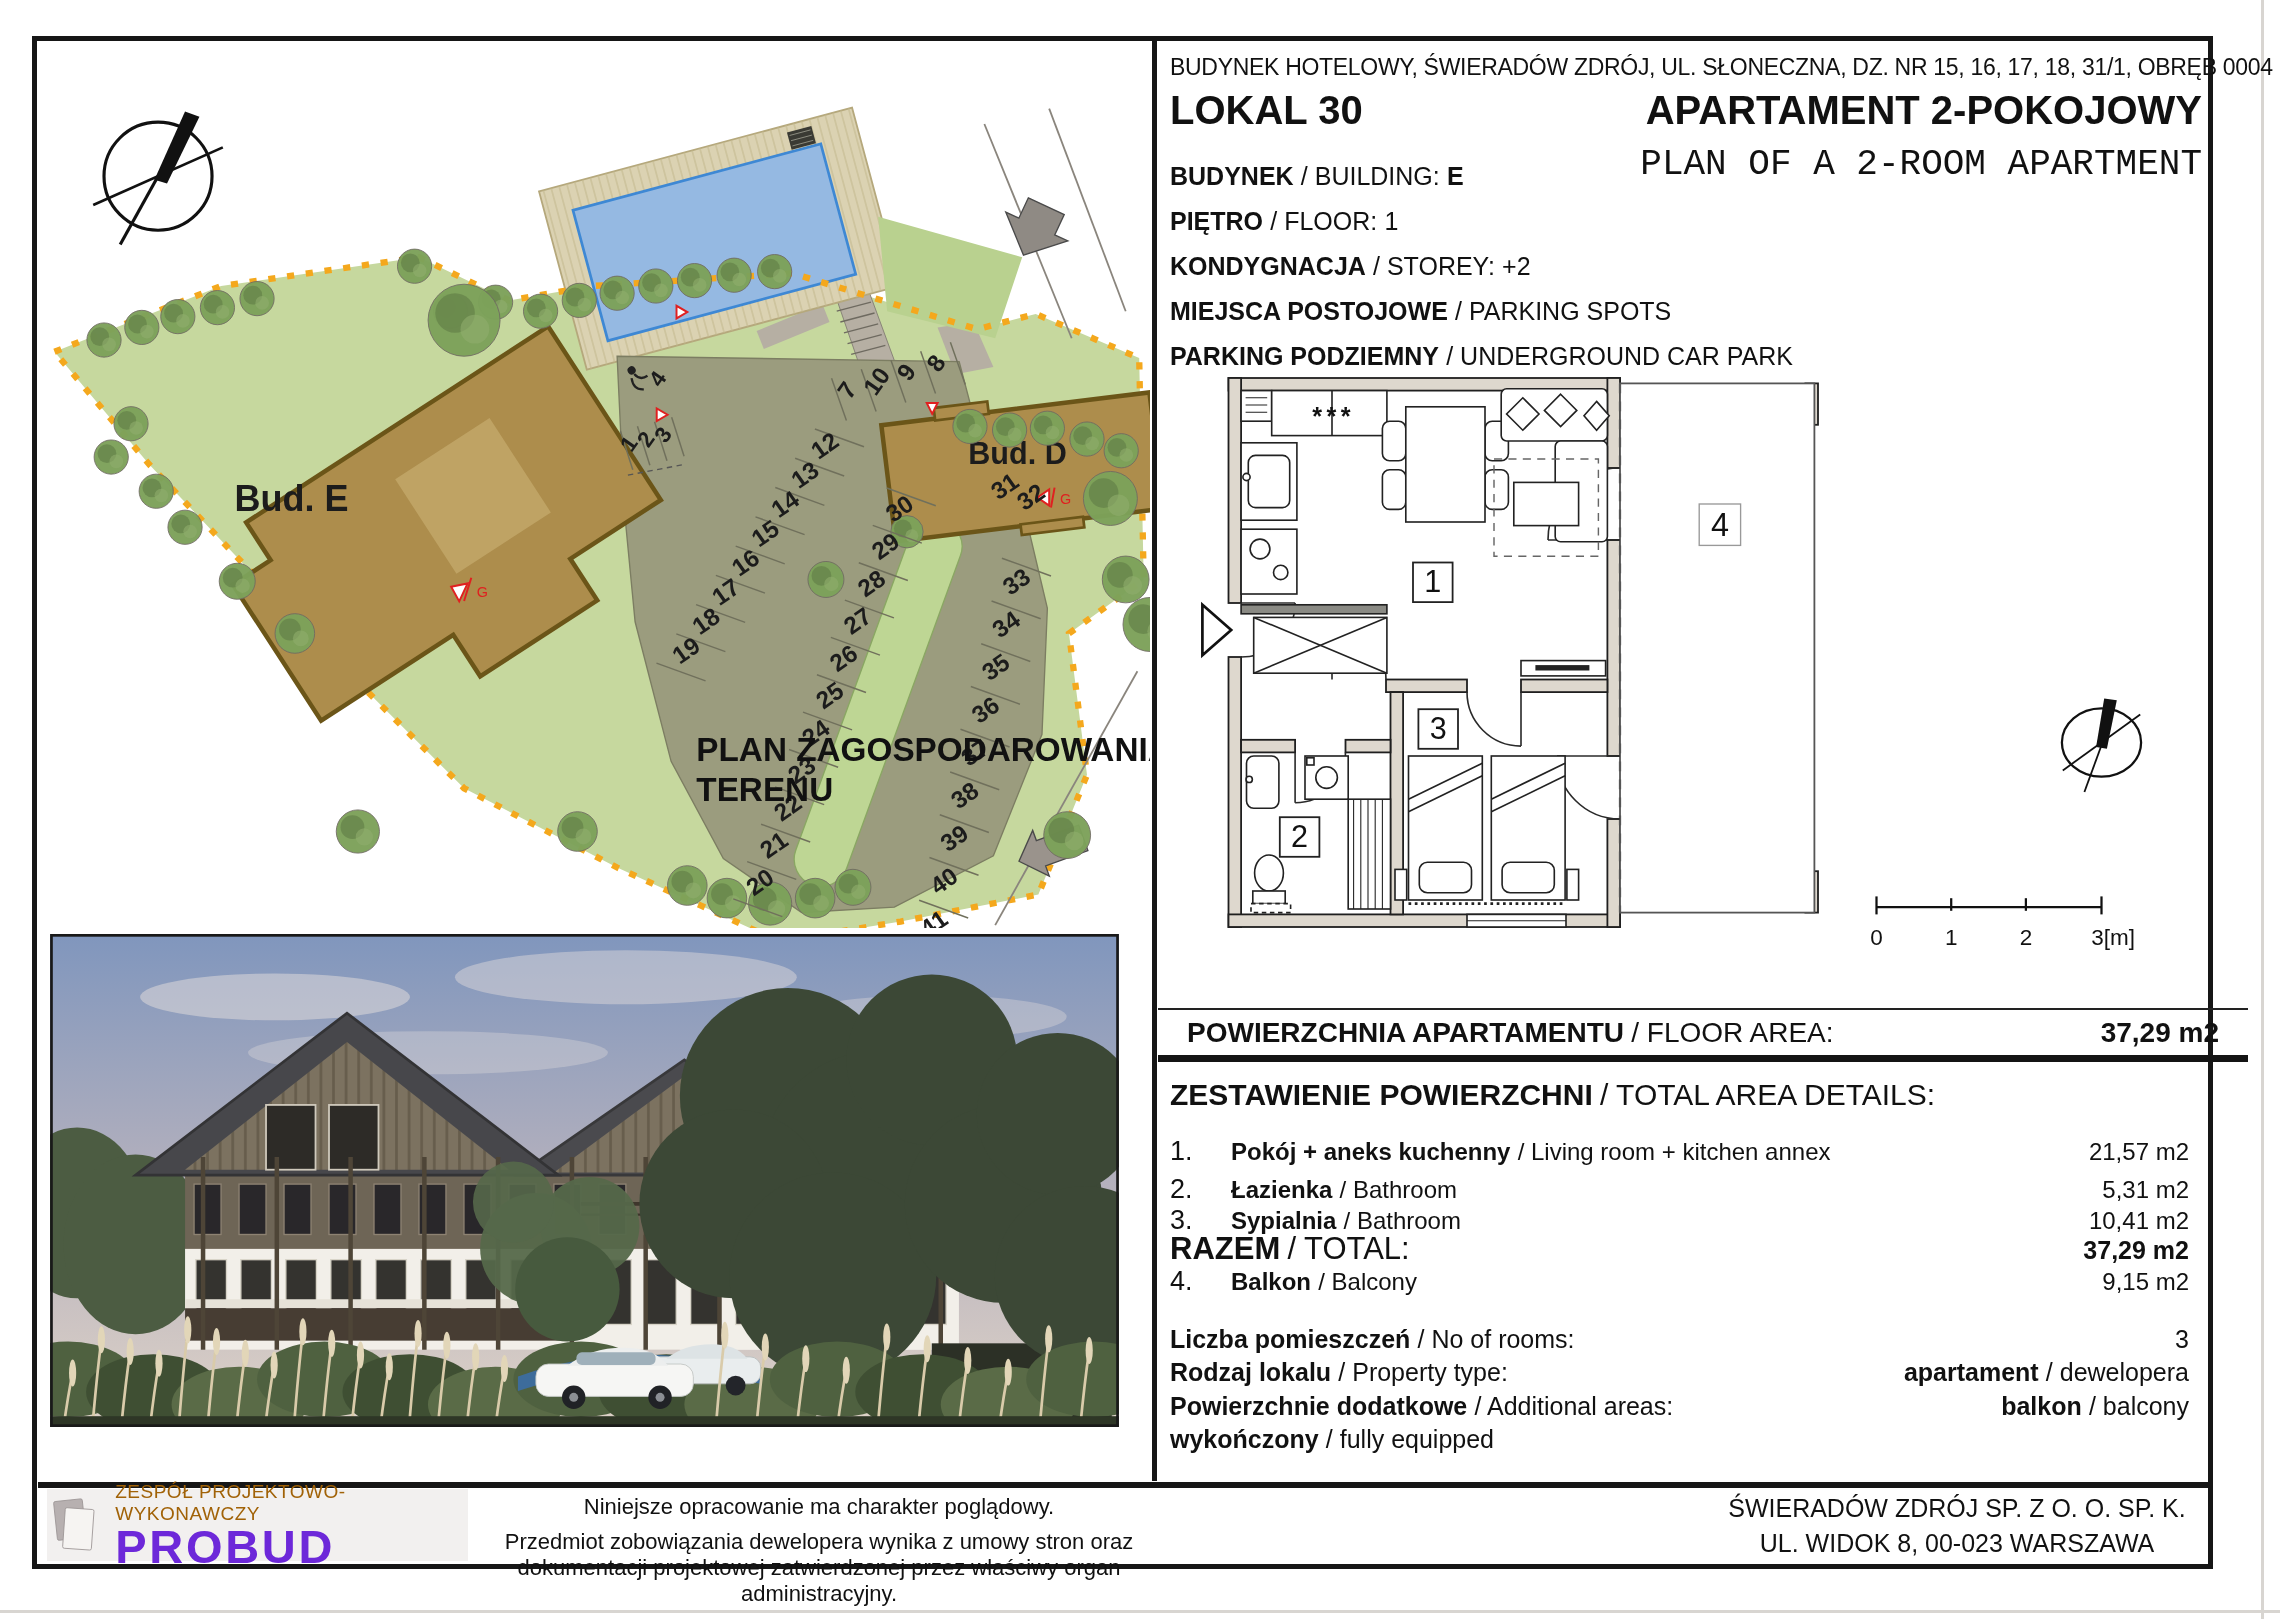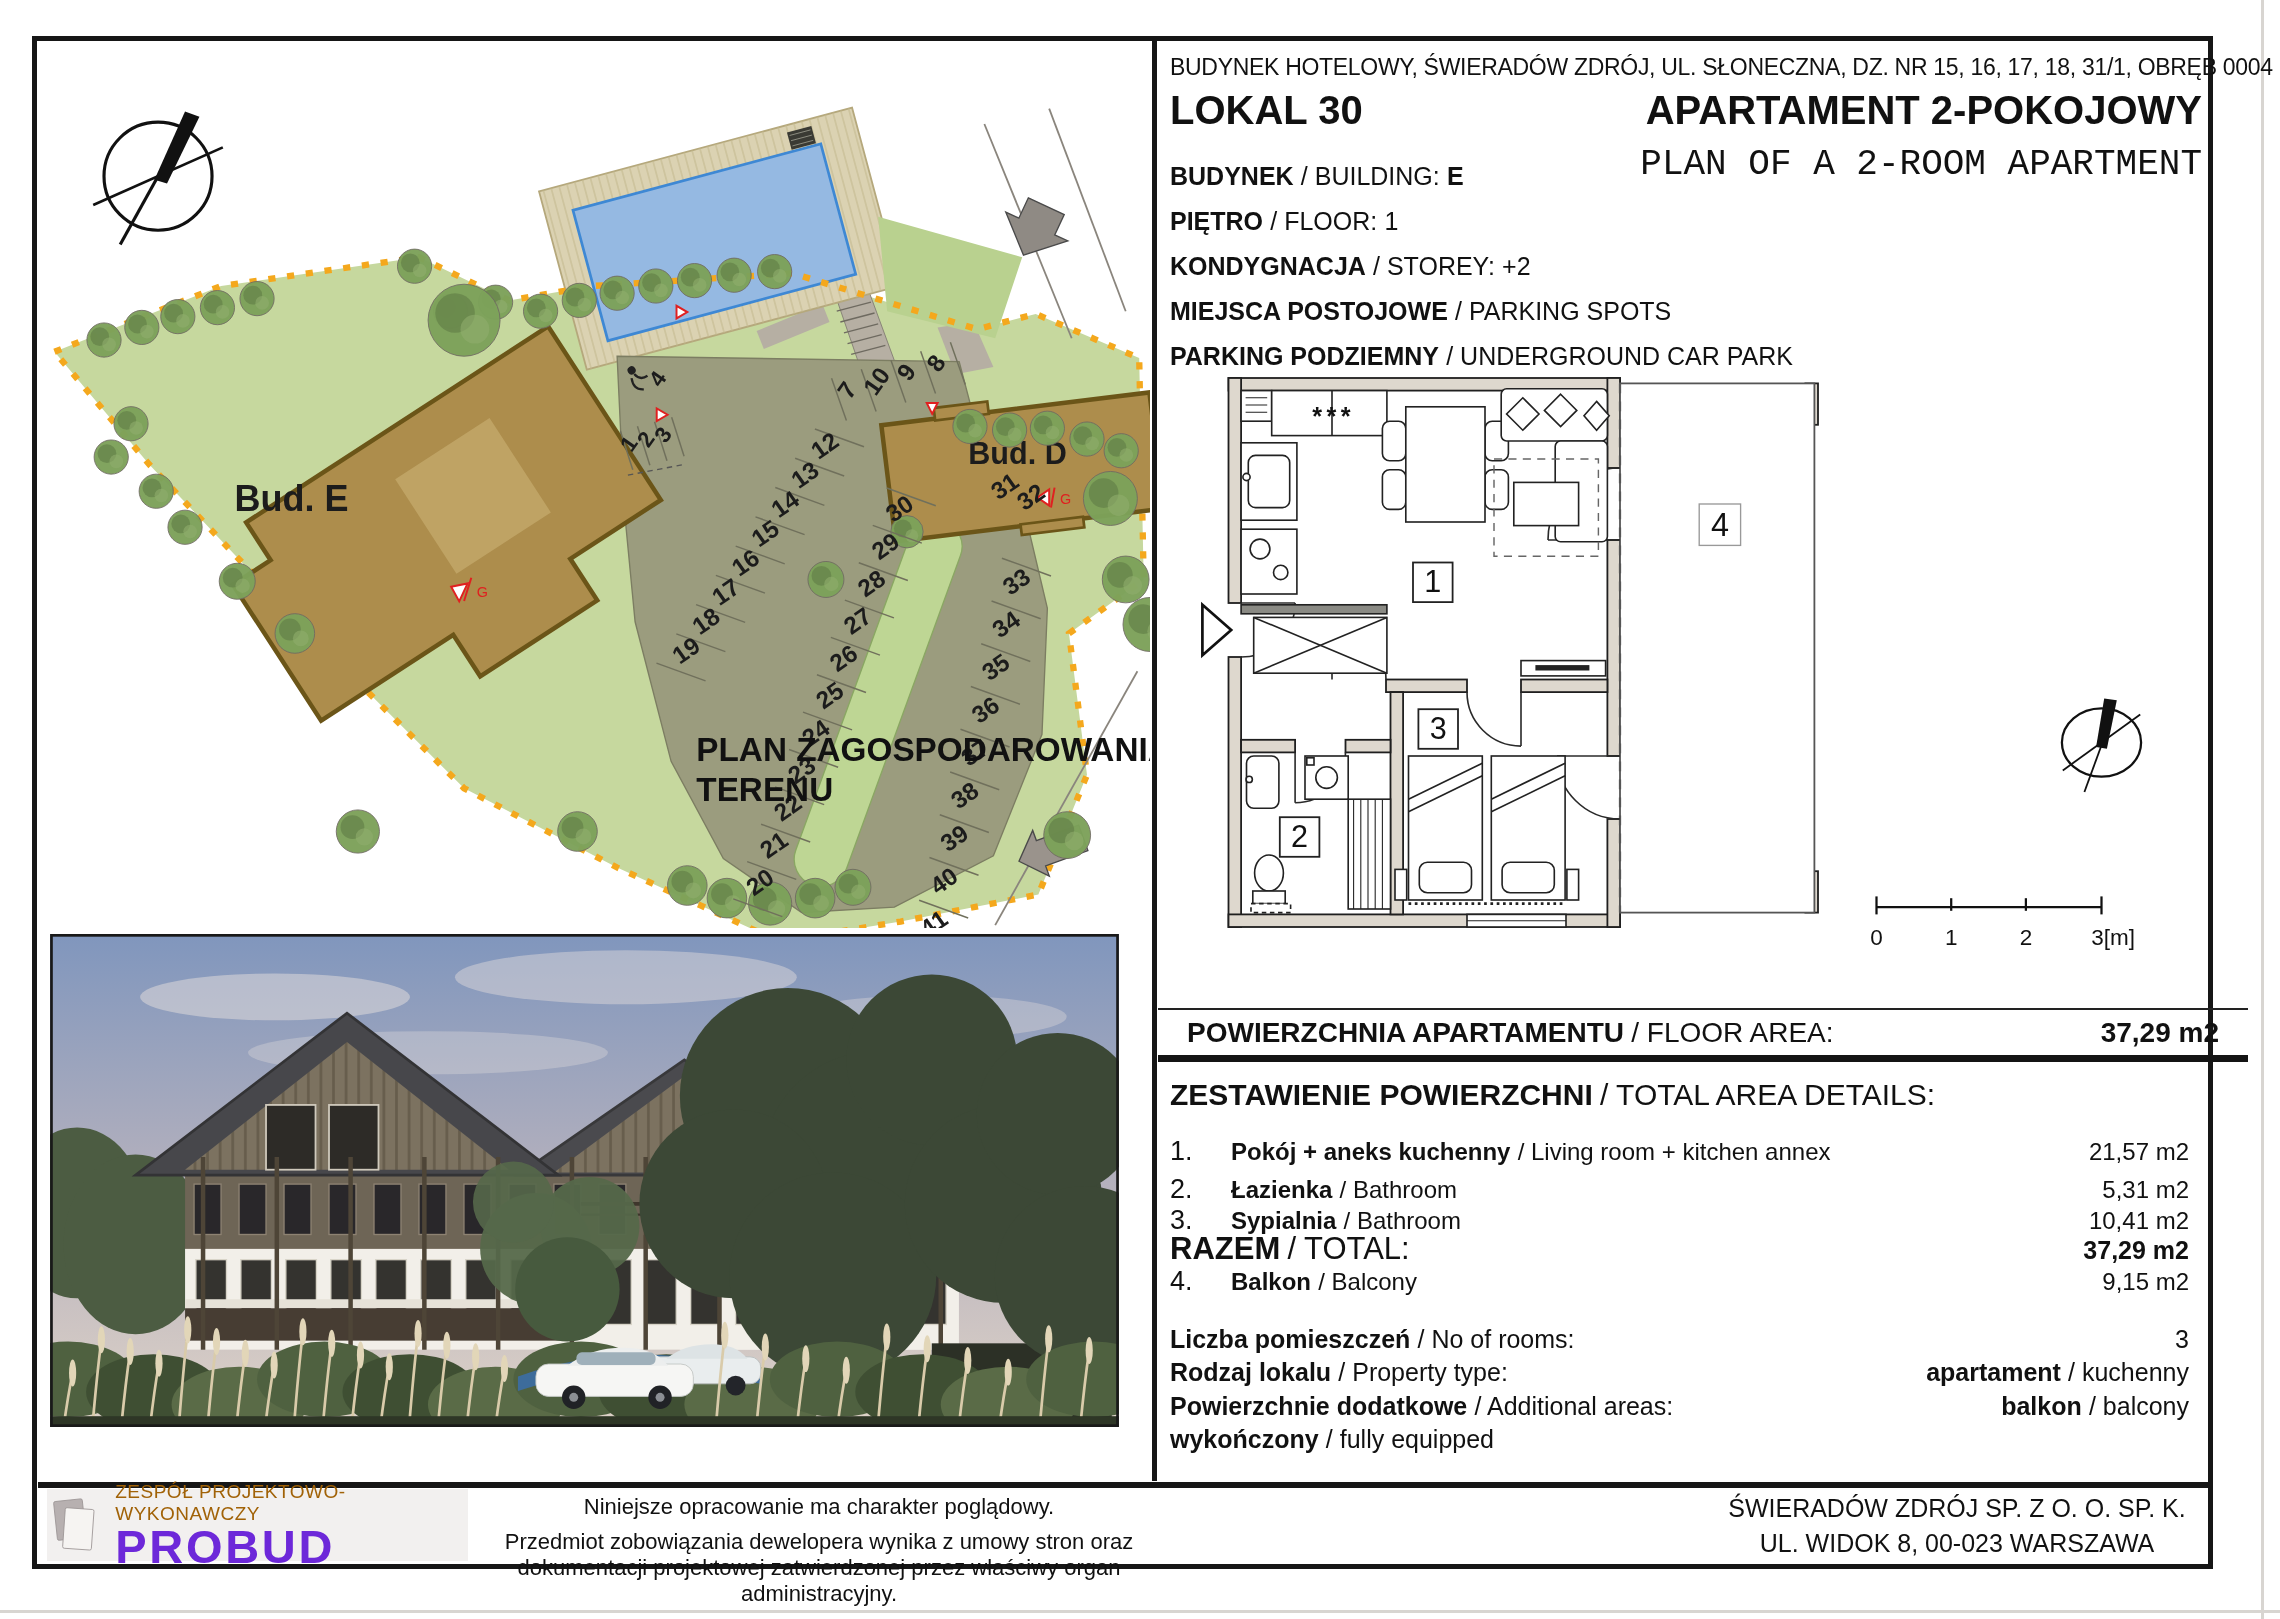--- a/index.html
+++ b/index.html
@@ -752,21 +752,21 @@
     <span class="nm"><span class="pl">Balkon</span><span class="en">/ Balcony</span></span>
     <span class="ar">9,15 m2</span>
   </div>
 
   <div class="abs prow" style="top:1325px">
     <span class="lbl"><span class="pl">Liczba pomieszczeń</span><span class="en">/ No of rooms:</span></span>
     <span><span class="pl"></span><span class="en">3</span></span>
   </div>
   <div class="abs prow" style="top:1358px">
     <span class="lbl"><span class="pl">Rodzaj lokalu</span><span class="en">/ Property type:</span></span>
-    <span><span class="pl">apartament</span><span class="en">/ kuchenny</span></span>
+    <span><span class="pl">apartament</span><span class="en">/ dewelopera</span></span>
   </div>
   <div class="abs prow" style="top:1392px">
     <span class="lbl"><span class="pl">Powierzchnie dodatkowe</span><span class="en">/ Additional areas:</span></span>
     <span><span class="pl">balkon</span><span class="en">/ balcony</span></span>
   </div>
   <div class="abs prow" style="top:1425px">
     <span><span class="pl">wykończony</span><span class="en">/ fully equipped</span></span>
   </div>
 
   <div class="abs" id="logo-block">

